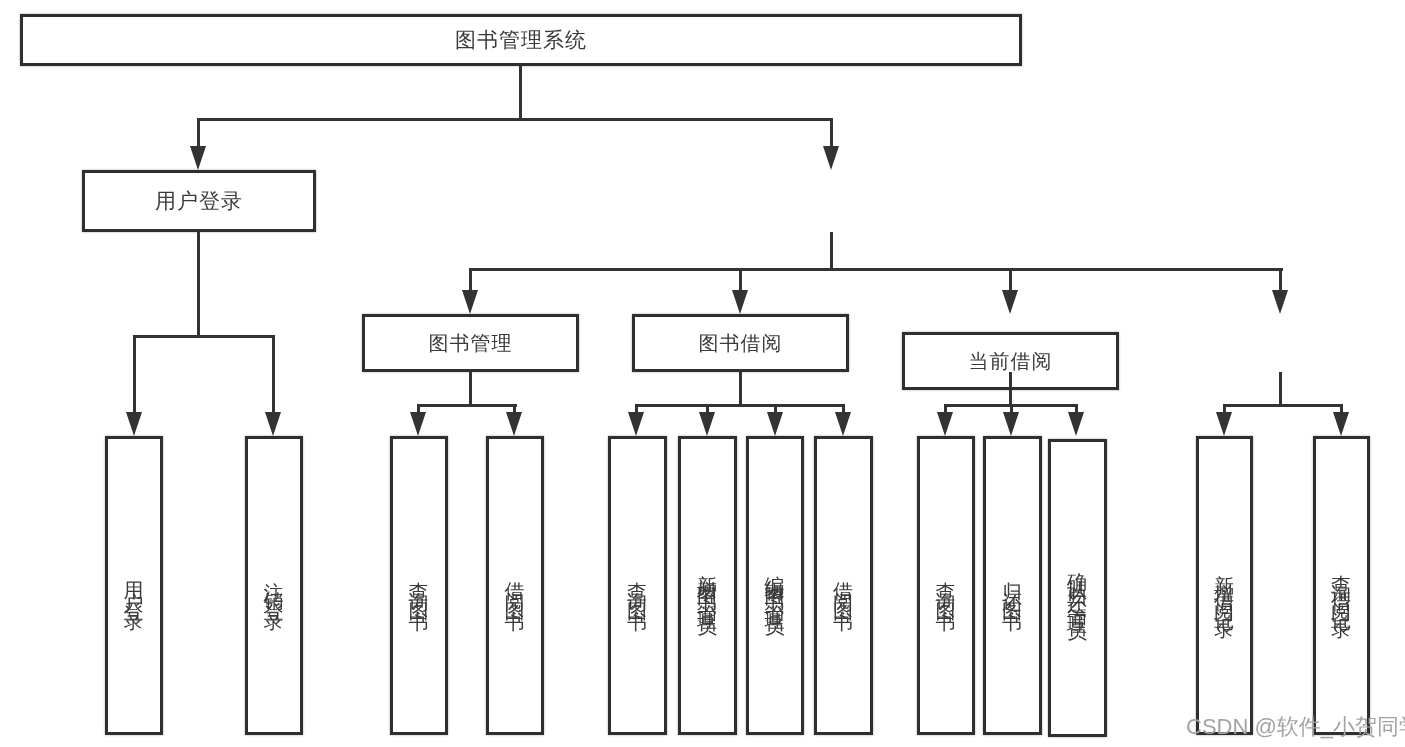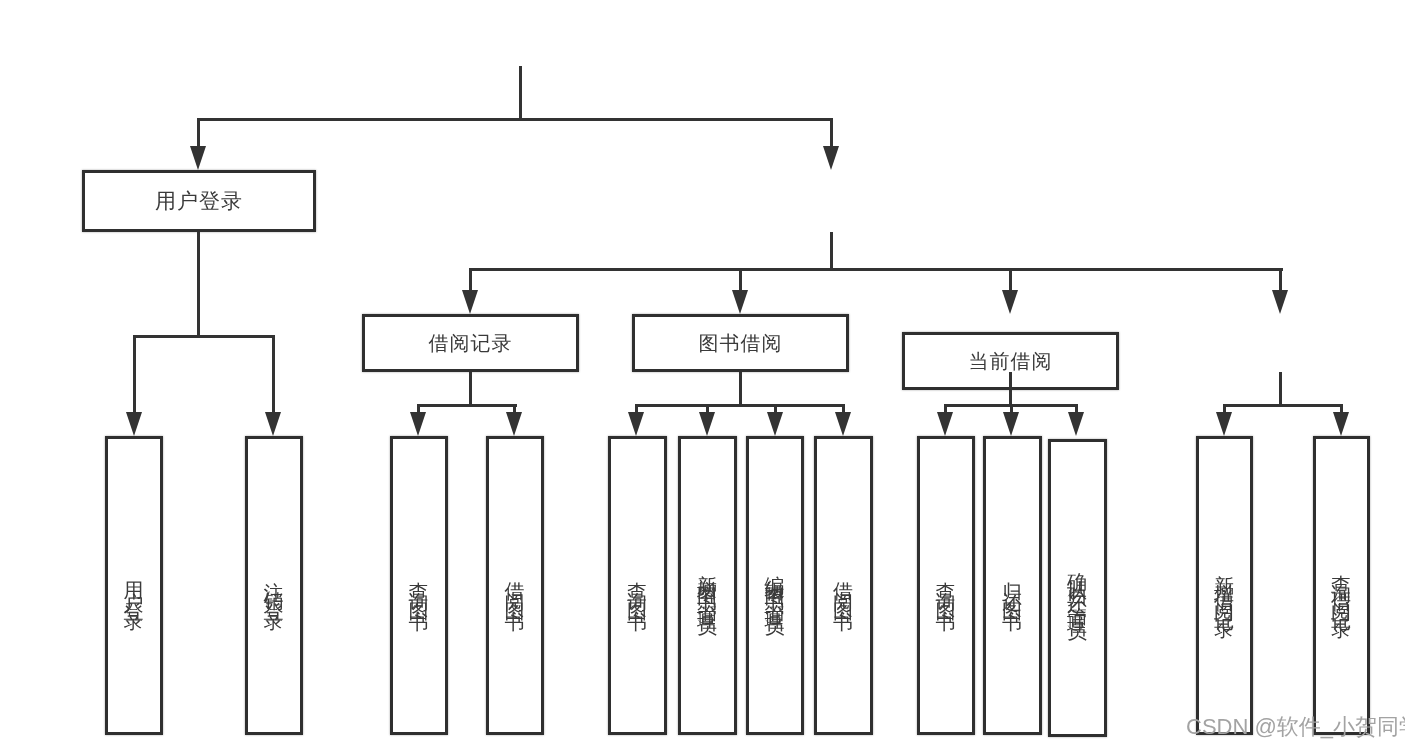--- a/index.html
+++ b/index.html
@@ -49,20 +49,23 @@
     color:#a3a3a3;
     font-size:22px;
     white-space:nowrap;
   }
 </style>
 </head>
 <body>
 
 <div id="stage">
 
+  <div class="node" style="left:20px;top:14px;width:1002px;height:52px;">
+    <span>图书管理系统</span>
+  </div>
 
   <div class="vline" style="left:519px;top:66px;height:52px;"></div>
   <div class="hline" style="left:197px;top:118px;width:636px;"></div>
   <div class="vline" style="left:197px;top:118px;height:32px;"></div>
   <div class="arr" style="left:190px;top:146px;"></div>
   <div class="vline" style="left:830px;top:118px;height:32px;"></div>
   <div class="arr" style="left:823px;top:146px;"></div>
 
   <div class="node" style="left:82px;top:170px;width:234px;height:62px;">
     <span>用户登录</span>
@@ -80,21 +83,21 @@
   <div class="vline" style="left:469px;top:268px;height:24px;"></div>
   <div class="arr" style="left:462px;top:290px;"></div>
   <div class="vline" style="left:739px;top:268px;height:24px;"></div>
   <div class="arr" style="left:732px;top:290px;"></div>
   <div class="vline" style="left:1009px;top:268px;height:24px;"></div>
   <div class="arr" style="left:1002px;top:290px;"></div>
   <div class="vline" style="left:1279px;top:268px;height:24px;"></div>
   <div class="arr" style="left:1272px;top:290px;"></div>
 
   <div class="node" style="left:362px;top:314px;width:217px;height:58px;font-size:20px;">
-    <span>借阅记录</span>
+    <span>图书管理</span>
   </div>
   <div class="node" style="left:632px;top:314px;width:217px;height:58px;font-size:20px;">
     <span>图书借阅</span>
   </div>
   <div class="node" style="left:902px;top:332px;width:217px;height:58px;font-size:20px;">
     <span>当前借阅</span>
   </div>
 
   <div class="vline" style="left:469px;top:372px;height:34px;"></div>
   <div class="hline" style="left:417px;top:404px;width:100px;"></div>

